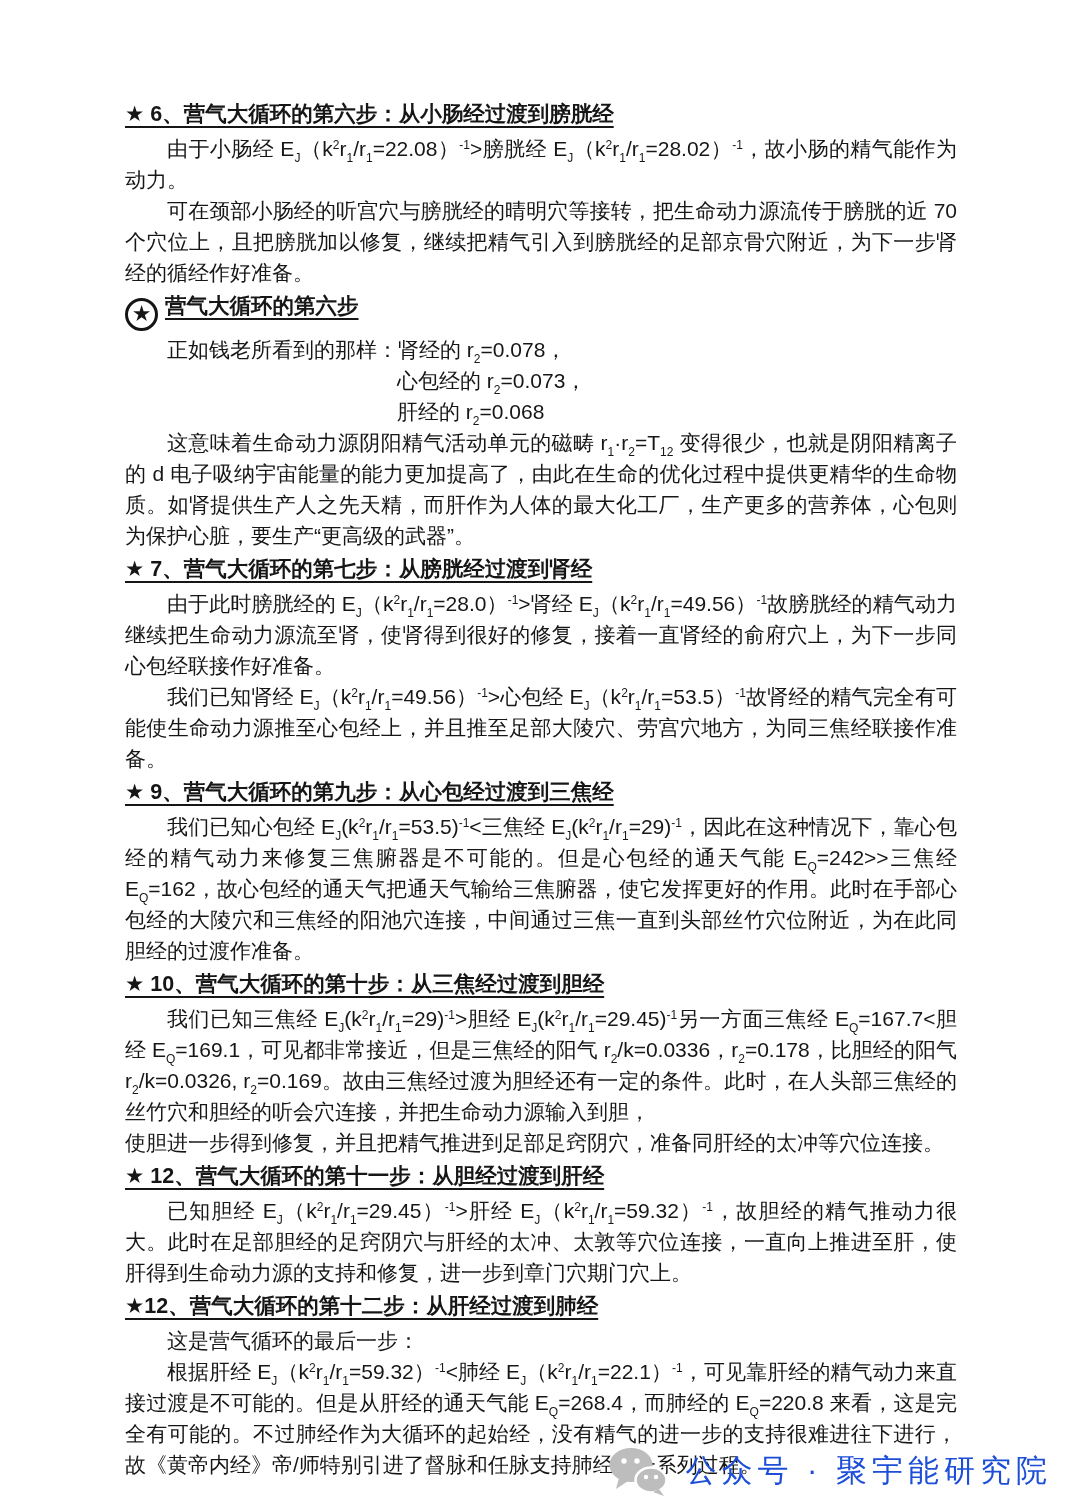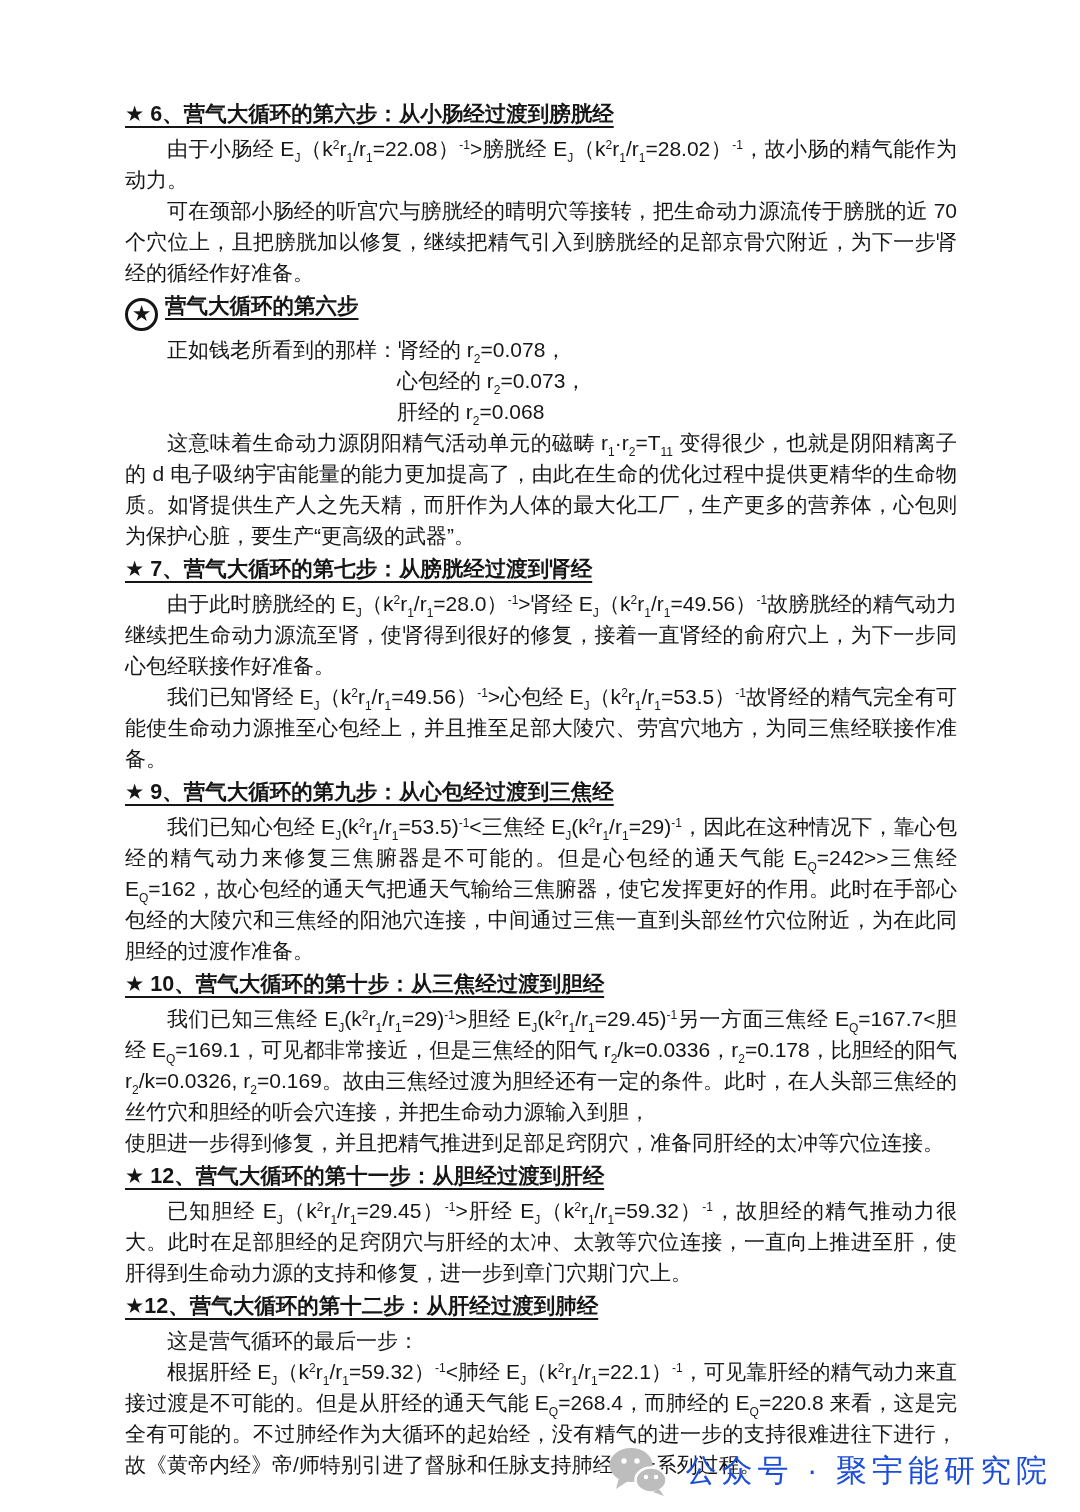--- a/index.html
+++ b/index.html
@@ -74,21 +74,21 @@
 
 <div class="page">
   <div class="content">
       <div class="blk h"><span class="hu">★ 6、营气大循环的第六步：从小肠经过渡到膀胱经</span></div>
       <div class="blk p"><span>由于小肠经 E<sub>J</sub>（k<sup>2</sup>r<sub>1</sub>/r<sub>1</sub>=22.08）<sup>-1</sup>&gt;膀胱经 E<sub>J</sub>（k<sup>2</sup>r<sub>1</sub>/r<sub>1</sub>=28.02）<sup>-1</sup>，故小肠的精气能作为动力。</span></div>
       <div class="blk p"><span>可在颈部小肠经的听宫穴与膀胱经的晴明穴等接转，把生命动力源流传于膀胱的近 70 个穴位上，且把膀胱加以修复，继续把精气引入到膀胱经的足部京骨穴附近，为下一步肾经的循经作好准备。</span></div>
       <div class="blk hc"><span class="cstar">★</span><span class="hu">营气大循环的第六步</span></div>
       <div class="blk p"><span>正如钱老所看到的那样：肾经的 r<sub>2</sub>=0.078，</span></div>
       <div class="blk li"><span>心包经的 r<sub>2</sub>=0.073，</span></div>
       <div class="blk li"><span>肝经的 r<sub>2</sub>=0.068</span></div>
-      <div class="blk p"><span>这意味着生命动力源阴阳精气活动单元的磁畴 r<sub>1</sub>·r<sub>2</sub>=T<sub>11</sub> 变得很少，也就是阴阳精离子的 d 电子吸纳宇宙能量的能力更加提高了，由此在生命的优化过程中提供更精华的生命物质。如肾提供生产人之先天精，而肝作为人体的最大化工厂，生产更多的营养体，心包则为保护心脏，要生产“更高级的武器”。</span></div>
+      <div class="blk p"><span>这意味着生命动力源阴阳精气活动单元的磁畴 r<sub>1</sub>·r<sub>2</sub>=T<sub>12</sub> 变得很少，也就是阴阳精离子的 d 电子吸纳宇宙能量的能力更加提高了，由此在生命的优化过程中提供更精华的生命物质。如肾提供生产人之先天精，而肝作为人体的最大化工厂，生产更多的营养体，心包则为保护心脏，要生产“更高级的武器”。</span></div>
       <div class="blk h"><span class="hu">★ 7、营气大循环的第七步：从膀胱经过渡到肾经</span></div>
       <div class="blk p"><span>由于此时膀胱经的 E<sub>J</sub>（k<sup>2</sup>r<sub>1</sub>/r<sub>1</sub>=28.0）<sup>-1</sup>&gt;肾经 E<sub>J</sub>（k<sup>2</sup>r<sub>1</sub>/r<sub>1</sub>=49.56）<sup>-1</sup>故膀胱经的精气动力继续把生命动力源流至肾，使肾得到很好的修复，接着一直肾经的俞府穴上，为下一步同心包经联接作好准备。</span></div>
       <div class="blk p"><span>我们已知肾经 E<sub>J</sub>（k<sup>2</sup>r<sub>1</sub>/r<sub>1</sub>=49.56）<sup>-1</sup>&gt;心包经 E<sub>J</sub>（k<sup>2</sup>r<sub>1</sub>/r<sub>1</sub>=53.5）<sup>-1</sup>故肾经的精气完全有可能使生命动力源推至心包经上，并且推至足部大陵穴、劳宫穴地方，为同三焦经联接作准备。</span></div>
       <div class="blk h"><span class="hu">★ 9、营气大循环的第九步：从心包经过渡到三焦经</span></div>
       <div class="blk p"><span>我们已知心包经 E<sub>J</sub>(k<sup>2</sup>r<sub>1</sub>/r<sub>1</sub>=53.5)<sup>-1</sup>&lt;三焦经 E<sub>J</sub>(k<sup>2</sup>r<sub>1</sub>/r<sub>1</sub>=29)<sup>-1</sup>，因此在这种情况下，靠心包经的精气动力来修复三焦腑器是不可能的。但是心包经的通天气能 E<sub>Q</sub>=242&gt;&gt;三焦经 E<sub>Q</sub>=162，故心包经的通天气把通天气输给三焦腑器，使它发挥更好的作用。此时在手部心包经的大陵穴和三焦经的阳池穴连接，中间通过三焦一直到头部丝竹穴位附近，为在此同胆经的过渡作准备。</span></div>
       <div class="blk h"><span class="hu">★ 10、营气大循环的第十步：从三焦经过渡到胆经</span></div>
       <div class="blk p"><span>我们已知三焦经 E<sub>J</sub>(k<sup>2</sup>r<sub>1</sub>/r<sub>1</sub>=29)<sup>-1</sup>&gt;胆经 E<sub>J</sub>(k<sup>2</sup>r<sub>1</sub>/r<sub>1</sub>=29.45)<sup>-1</sup>另一方面三焦经 E<sub>Q</sub>=167.7&lt;胆经 E<sub>Q</sub>=169.1，可见都非常接近，但是三焦经的阳气 r<sub>2</sub>/k=0.0336，r<sub>2</sub>=0.178，比胆经的阳气 r<sub>2</sub>/k=0.0326, r<sub>2</sub>=0.169。故由三焦经过渡为胆经还有一定的条件。此时，在人头部三焦经的丝竹穴和胆经的听会穴连接，并把生命动力源输入到胆，</span></div>
       <div class="blk pn"><span>使胆进一步得到修复，并且把精气推进到足部足窍阴穴，准备同肝经的太冲等穴位连接。</span></div>
       <div class="blk h"><span class="hu">★ 12、营气大循环的第十一步：从胆经过渡到肝经</span></div>
       <div class="blk p"><span>已知胆经 E<sub>J</sub>（k<sup>2</sup>r<sub>1</sub>/r<sub>1</sub>=29.45）<sup>-1</sup>&gt;肝经 E<sub>J</sub>（k<sup>2</sup>r<sub>1</sub>/r<sub>1</sub>=59.32）<sup>-1</sup>，故胆经的精气推动力很大。此时在足部胆经的足窍阴穴与肝经的太冲、太敦等穴位连接，一直向上推进至肝，使肝得到生命动力源的支持和修复，进一步到章门穴期门穴上。</span></div>

